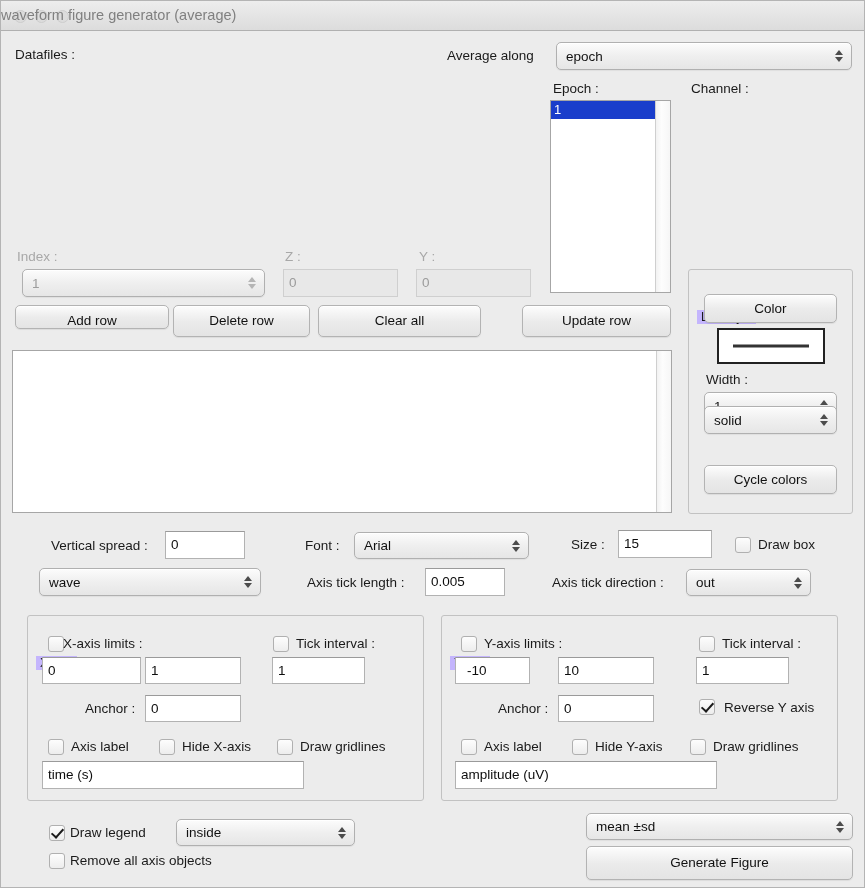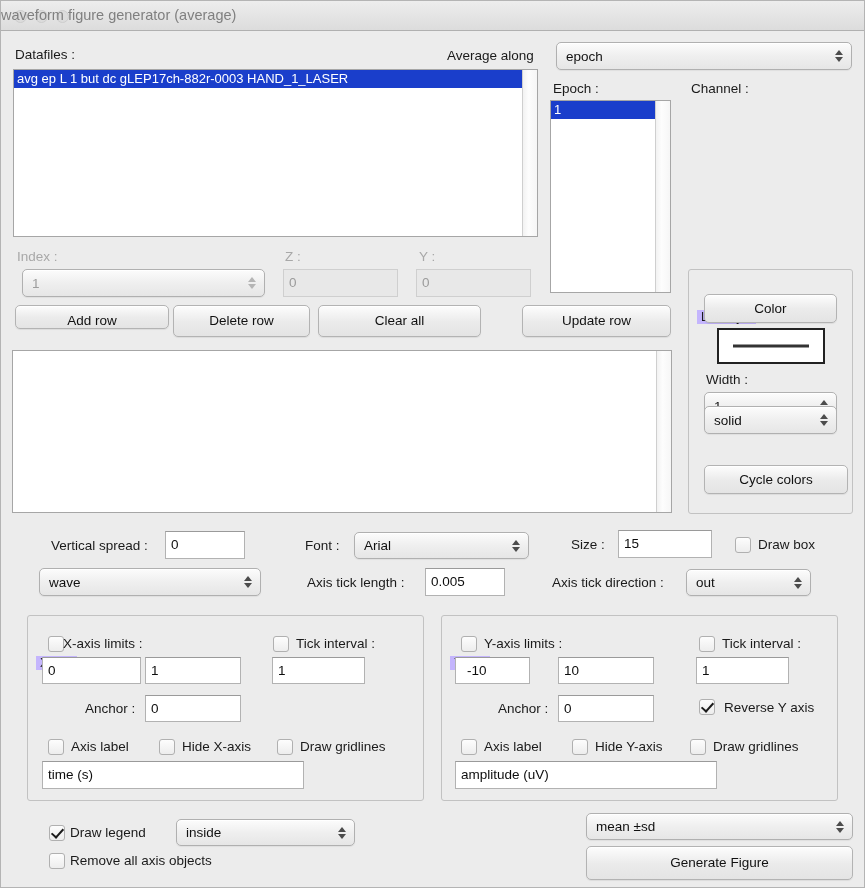--- a/index.html
+++ b/index.html
@@ -218,26 +218,20 @@
     <div class="tl-buttons">
       <div class="tl-dot"></div>
       <div class="tl-dot"></div>
       <div class="tl-dot"></div>
     </div>
     <div class="title-text">waveform figure generator (average)</div>
   </div>
 
   <div class="lbl" style="left:14px; top:46px;">Datafiles :</div>
 
-  <div class="listbox" style="left:12px; top:68px; width:525px; height:168px;">
-    <div class="rows">
-      <div class="listrow sel">avg ep L  1 but dc gLEP17ch-882r-0003 HAND_1_LASER</div>
-    </div>
-    <div class="lb-scroll"></div>
-  </div>
 
   <div class="lbl" style="left:446px; top:47px;">Average along</div>
   <div class="popup" style="left:555px; top:41px; width:296px; height:28px;">
     <span>epoch</span>
     <span class="arrows">
         <i class="arrow-up"></i>
         <i class="arrow-dn"></i>
       </span>
   </div>
 
@@ -301,21 +295,21 @@
         <i class="arrow-dn"></i>
       </span>
   </div>
   <div class="popup" style="left:703px; top:405px; width:133px; height:28px;">
     <span>solid</span>
     <span class="arrows">
         <i class="arrow-up"></i>
         <i class="arrow-dn"></i>
       </span>
   </div>
-  <div class="btn" style="left:703px; top:464px; width:144px; height:29px;">
+  <div class="btn" style="left:703px; top:464px; width:133px; height:29px;">
     <span style="display:block;line-height:27px;text-align:center;">Cycle colors</span>
   </div>
 
   <div class="lbl" style="left:50px; top:537px;">Vertical spread :</div>
   <div class="textfield" style="left:164px; top:530px; width:80px; height:28px; line-height:26px;">0</div>
 
   <div class="lbl" style="left:304px; top:537px;">Font :</div>
   <div class="popup" style="left:353px; top:531px; width:175px; height:27px;">
     <span>Arial</span>
     <span class="arrows">

